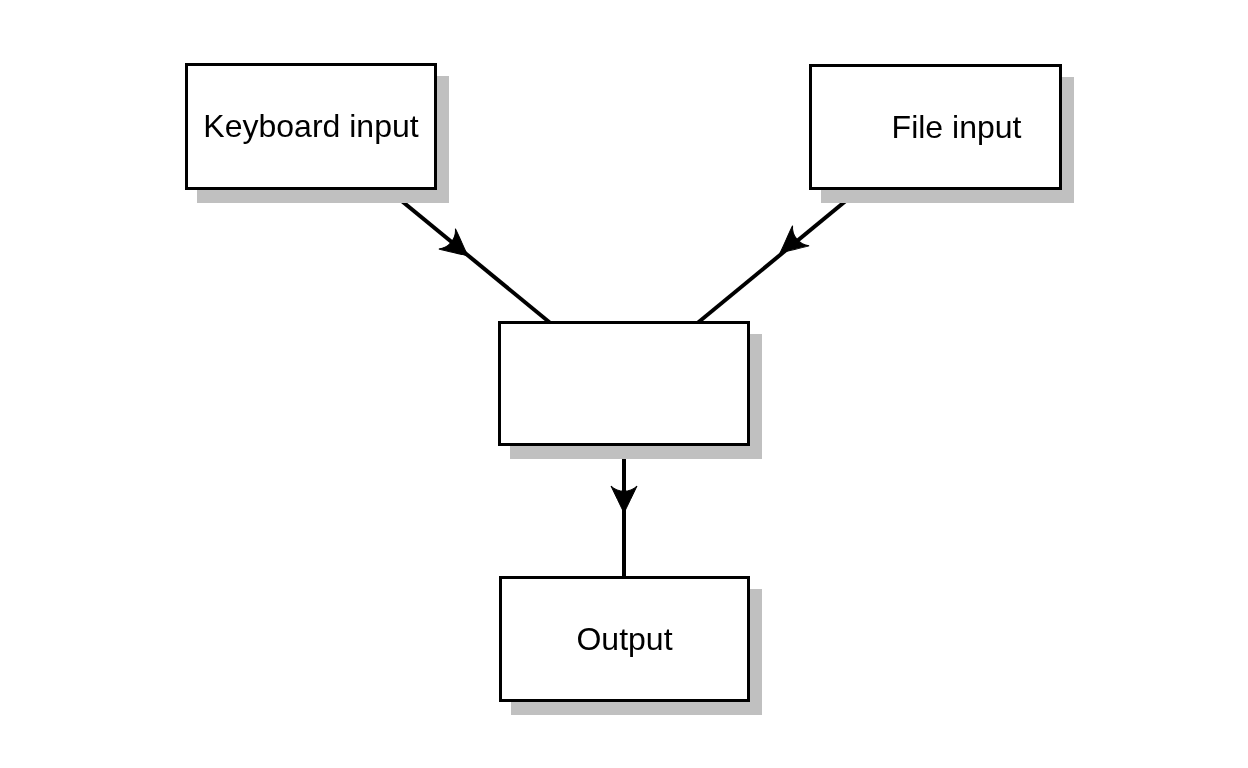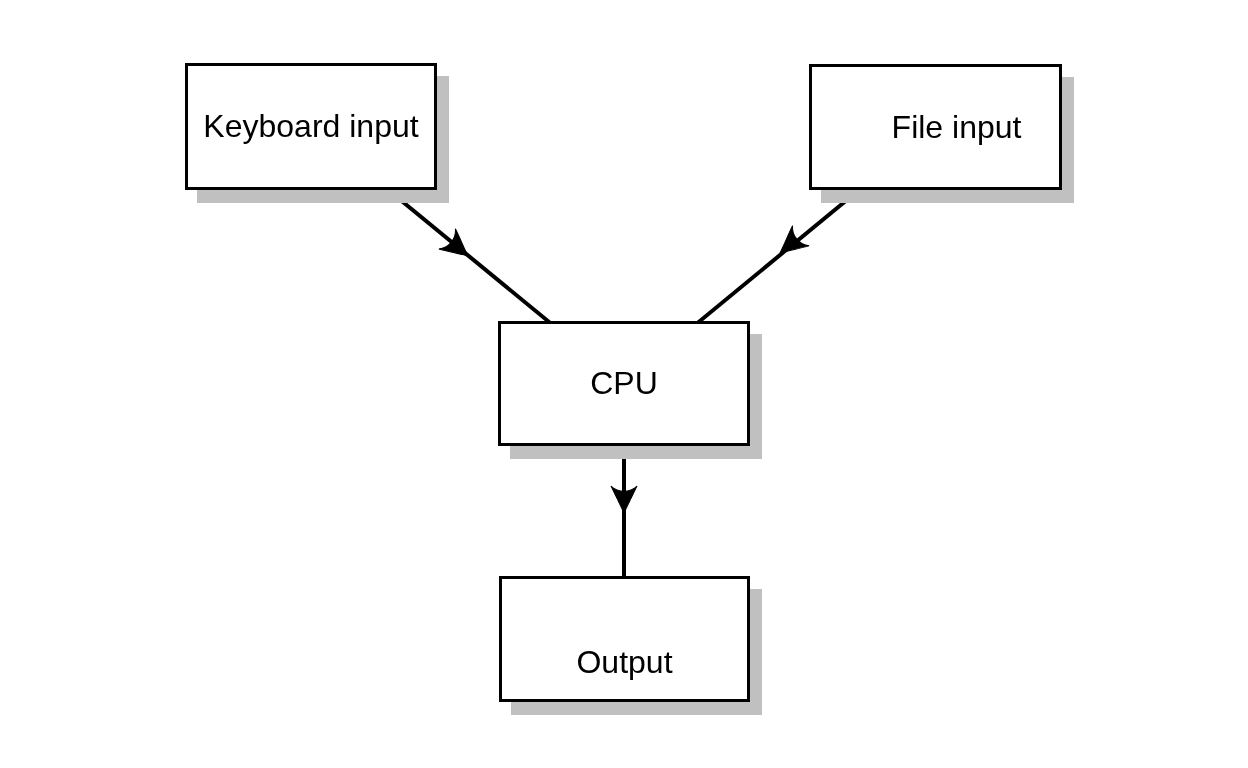--- a/index.html
+++ b/index.html
@@ -28,21 +28,21 @@
     justify-content: center;
     font-size: 32px;
     color: #000000;
     letter-spacing: 0px;
     pointer-events: none;
     white-space: nowrap;
   }
   .label-kb   { left: 185px; top: 63px;  width: 252px; height: 127px; }
   .label-file { left: 809px; top: 64px;  width: 295px; height: 126px; }
   .label-cpu  { left: 498px; top: 321px; width: 252px; height: 125px; }
-  .label-out  { left: 499px; top: 576px; width: 251px; height: 126px; margin-top: 23px; }
+  .label-out  { left: 499px; top: 576px; width: 251px; height: 126px; }
 </style>
 </head>
 <body>
 
 <div class="canvas">
 
   <svg class="diagram-svg" width="1248" height="768" viewBox="0 0 1248 768">
 
     <line x1="311" y1="126.5" x2="624" y2="383.5" stroke="#000000" stroke-width="4"></line>
     <line x1="935.5" y1="127" x2="624" y2="383.5" stroke="#000000" stroke-width="4"></line>
@@ -60,17 +60,16 @@
     <rect x="186.5" y="64.5" width="249" height="124" fill="#ffffff" stroke="#000000" stroke-width="3"></rect>
     <rect x="810.5" y="65.5" width="250" height="123" fill="#ffffff" stroke="#000000" stroke-width="3"></rect>
     <rect x="499.5" y="322.5" width="249" height="122" fill="#ffffff" stroke="#000000" stroke-width="3"></rect>
     <rect x="500.5" y="577.5" width="248" height="123" fill="#ffffff" stroke="#000000" stroke-width="3"></rect>
   </svg>
 
   <div class="node-label label-kb">Keyboard input</div>
 
   <div class="node-label label-file">File input</div>
 
-  <div class="node-label label-cpu">CPU</div>
 
   <div class="node-label label-out">Output</div>
 
 </div>
 
 </body></html>

